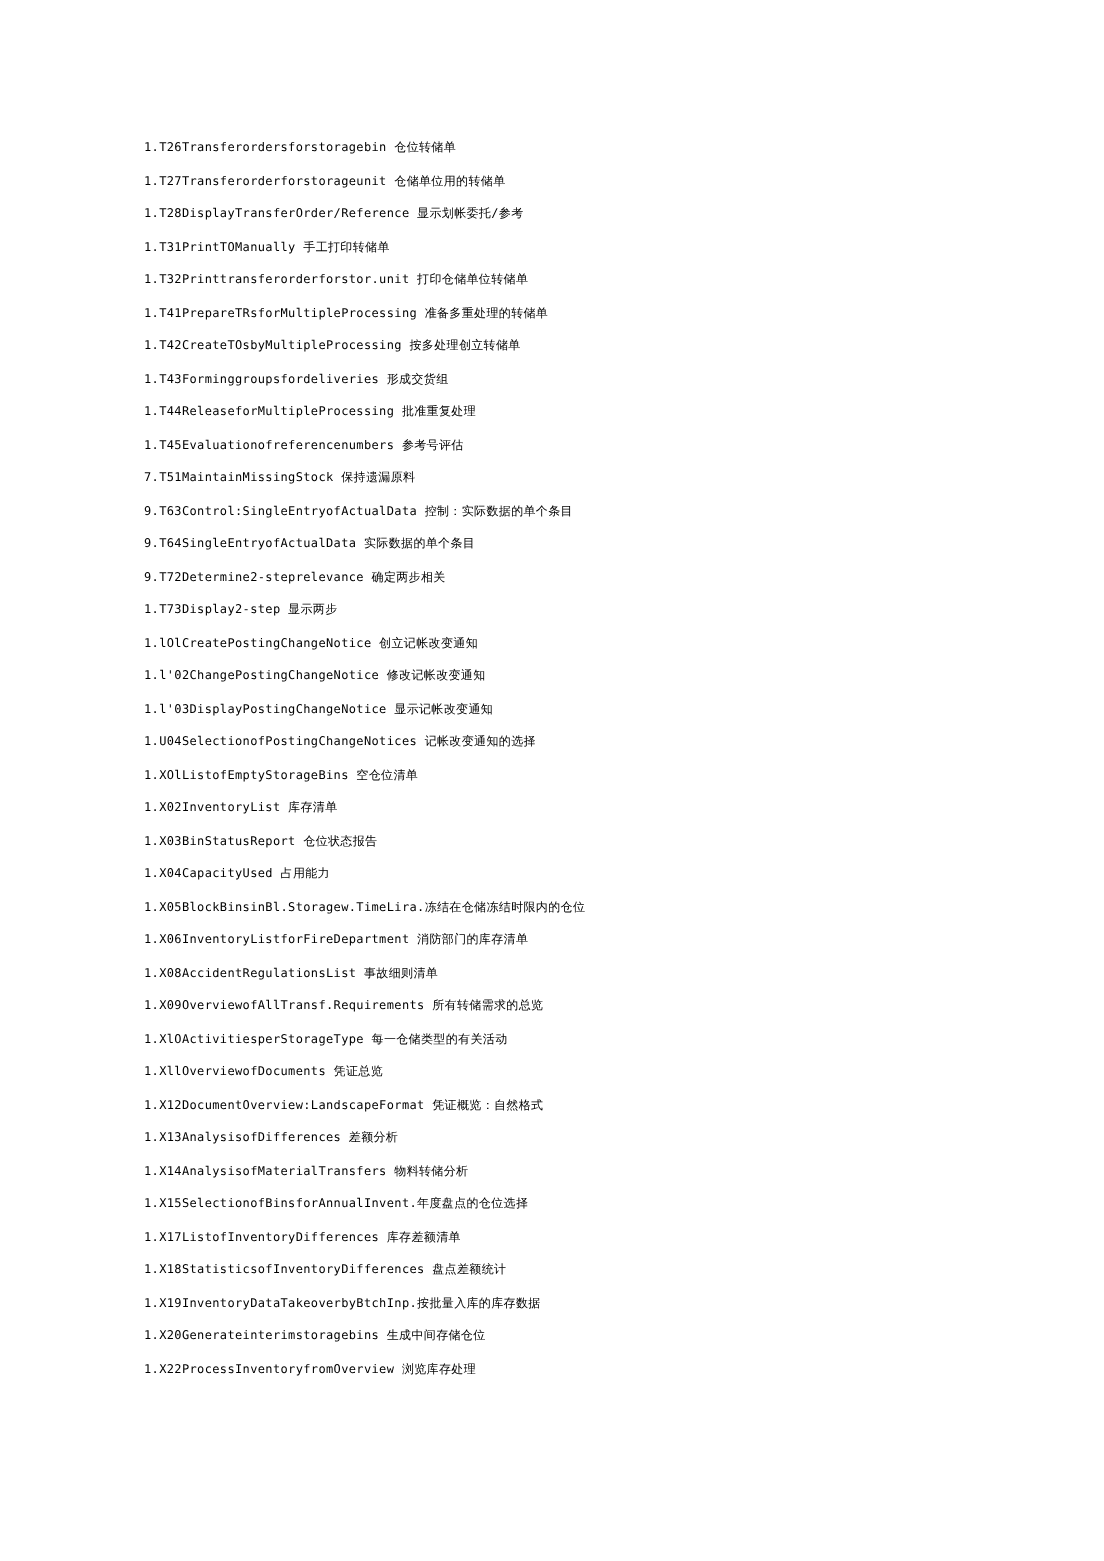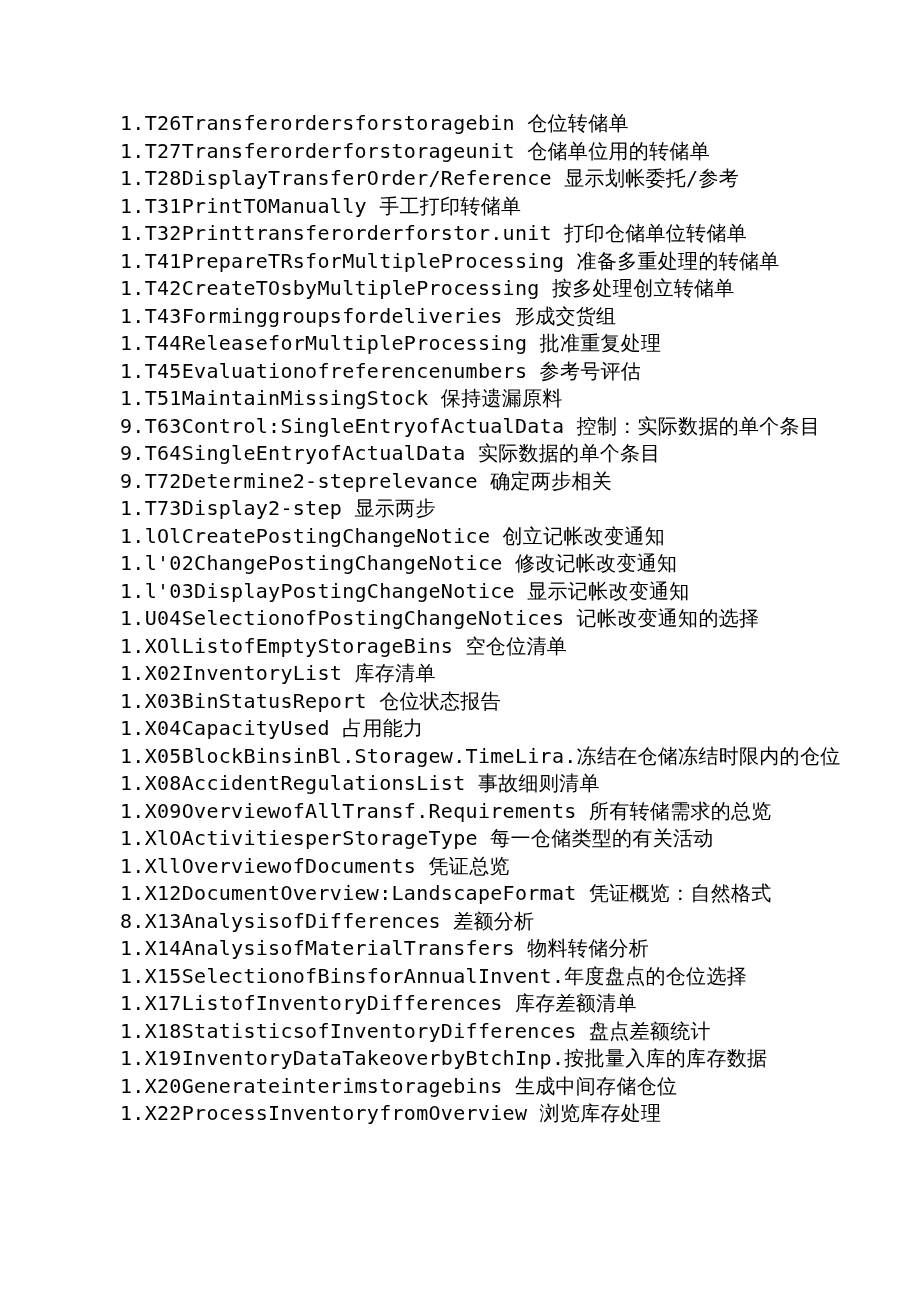--- a/index.html
+++ b/index.html
@@ -8,61 +8,62 @@
     width: 920px;
     background: #ffffff;
   }
   .page {
     padding: 110px 120px 60px 120px;
     box-sizing: border-box;
     width: 920px;
   }
   .line {
     font-family: "SimSun", "NSimSun", "MS Song", monospace;
-    font-size: 20px;
+    font-size: 10px;
     color: #000;
     line-height: 27.5px;
     letter-spacing: 0.3px;
     white-space: pre;
   }
 </style>
 </head>
 <body>
 
 <div class="page">
   <div class="line">1.T26Transferordersforstoragebin 仓位转储单</div>
   <div class="line">1.T27Transferorderforstorageunit 仓储单位用的转储单</div>
   <div class="line">1.T28DisplayTransferOrder/Reference 显示划帐委托/参考</div>
   <div class="line">1.T31PrintTOManually 手工打印转储单</div>
   <div class="line">1.T32Printtransferorderforstor.unit 打印仓储单位转储单</div>
   <div class="line">1.T41PrepareTRsforMultipleProcessing 准备多重处理的转储单</div>
   <div class="line">1.T42CreateTOsbyMultipleProcessing 按多处理创立转储单</div>
   <div class="line">1.T43Forminggroupsfordeliveries 形成交货组</div>
   <div class="line">1.T44ReleaseforMultipleProcessing 批准重复处理</div>
   <div class="line">1.T45Evaluationofreferencenumbers 参考号评估</div>
-  <div class="line">1.T51MaintainMissingStock 保持遗漏原料</div>
+  <div class="line">7.T51MaintainMissingStock 保持遗漏原料</div>
   <div class="line">9.T63Control:SingleEntryofActualData 控制：实际数据的单个条目</div>
   <div class="line">9.T64SingleEntryofActualData 实际数据的单个条目</div>
   <div class="line">9.T72Determine2-steprelevance 确定两步相关</div>
   <div class="line">1.T73Display2-step 显示两步</div>
   <div class="line">1.lOlCreatePostingChangeNotice 创立记帐改变通知</div>
   <div class="line">1.l'02ChangePostingChangeNotice 修改记帐改变通知</div>
   <div class="line">1.l'03DisplayPostingChangeNotice 显示记帐改变通知</div>
   <div class="line">1.U04SelectionofPostingChangeNotices 记帐改变通知的选择</div>
   <div class="line">1.XOlListofEmptyStorageBins 空仓位清单</div>
   <div class="line">1.X02InventoryList 库存清单</div>
   <div class="line">1.X03BinStatusReport 仓位状态报告</div>
   <div class="line">1.X04CapacityUsed 占用能力</div>
   <div class="line">1.X05BlockBinsinBl.Storagew.TimeLira.冻结在仓储冻结时限内的仓位</div>
+  <div class="line">1.X06InventoryListforFireDepartment 消防部门的库存清单</div>
   <div class="line">1.X08AccidentRegulationsList 事故细则清单</div>
   <div class="line">1.X09OverviewofAllTransf.Requirements 所有转储需求的总览</div>
   <div class="line">1.XlOActivitiesperStorageType 每一仓储类型的有关活动</div>
   <div class="line">1.XllOverviewofDocuments 凭证总览</div>
   <div class="line">1.X12DocumentOverview:LandscapeFormat 凭证概览：自然格式</div>
-  <div class="line">8.X13AnalysisofDifferences 差额分析</div>
+  <div class="line">1.X13AnalysisofDifferences 差额分析</div>
   <div class="line">1.X14AnalysisofMaterialTransfers 物料转储分析</div>
   <div class="line">1.X15SelectionofBinsforAnnualInvent.年度盘点的仓位选择</div>
   <div class="line">1.X17ListofInventoryDifferences 库存差额清单</div>
   <div class="line">1.X18StatisticsofInventoryDifferences 盘点差额统计</div>
   <div class="line">1.X19InventoryDataTakeoverbyBtchInp.按批量入库的库存数据</div>
   <div class="line">1.X20Generateinterimstoragebins 生成中间存储仓位</div>
   <div class="line">1.X22ProcessInventoryfromOverview 浏览库存处理</div>
 </div>
 
 </body></html>

